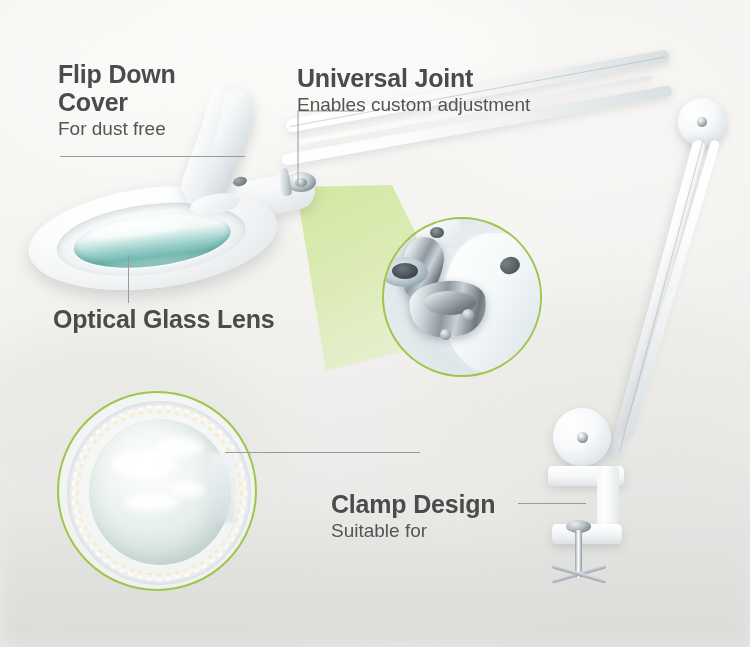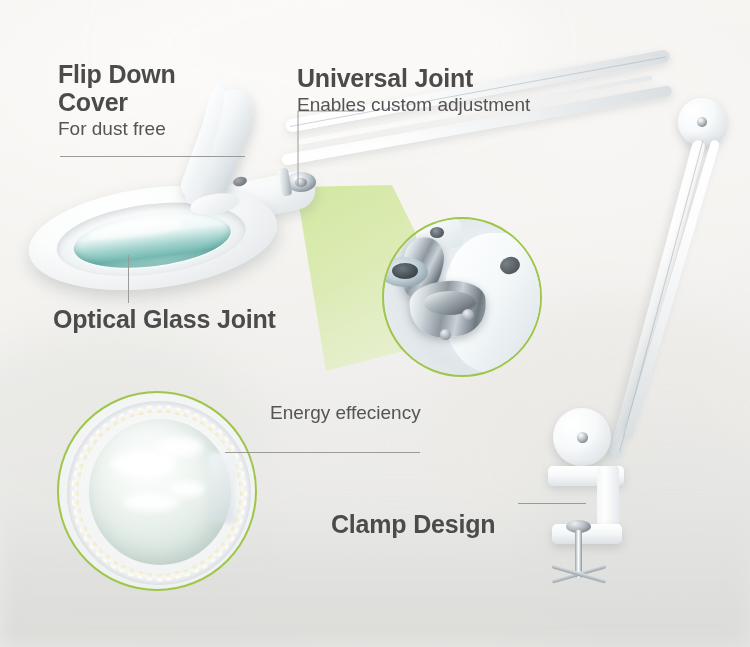--- a/index.html
+++ b/index.html
@@ -484,24 +484,24 @@
     <div class="sub">Enables custom adjustment</div>
   </div>
 
   <div class="callout" style="left:58px; top:60px;">
     <div class="title">Flip Down</div>
     <div class="title">Cover</div>
     <div class="sub">For dust free</div>
   </div>
 
   <div class="callout" style="left:53px; top:305px;">
-    <div class="title">Optical Glass Joint</div>
+    <div class="title">Optical Glass Lens</div>
   </div>
 
   <div class="callout" style="left:270px; top:400px;">
-    <div class="sub">Energy effeciency</div>
-  </div>
-
-  <div class="callout" style="left:331px; top:510px;">
+  </div>
+
+  <div class="callout" style="left:331px; top:490px;">
     <div class="title">Clamp Design</div>
+    <div class="sub">Suitable for</div>
   </div>
 
 </div>
 
 </body></html>

